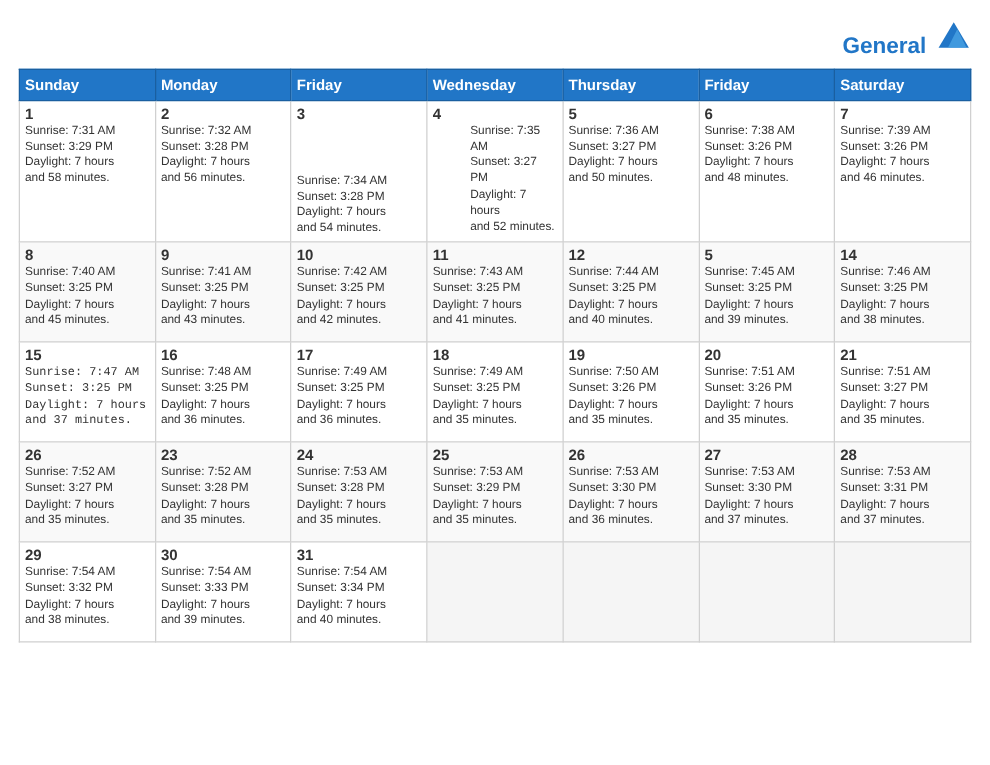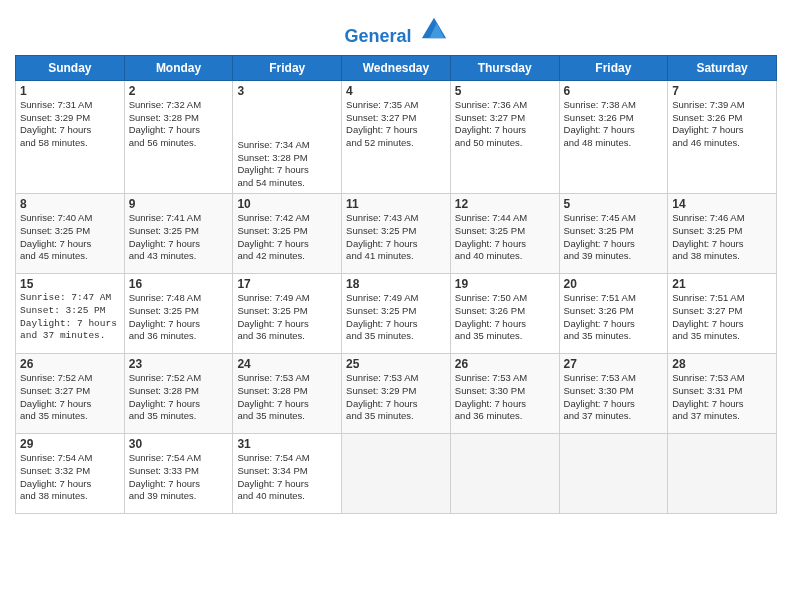--- a/index.html
+++ b/index.html
@@ -10,21 +10,21 @@
       height: 612px;
       overflow: hidden;
     }
     .container {
       width: 792px;
       padding: 10px 15px 10px 15px;
     }
     .header {
       display: flex;
       align-items: flex-start;
-      justify-content: center;
+      justify-content: flex-end;
       margin-bottom: 8px;
     }
     .logo {
       display: flex;
       align-items: center;
       margin-top: 4px;
     }
     .logo-text {
       font-size: 18px;
       font-weight: bold;
@@ -56,21 +56,21 @@
       width: 100%;
       border-collapse: collapse;
       table-layout: fixed;
     }
     th {
       background-color: #2176c7;
       color: #fff;
       font-size: 12px;
       font-weight: bold;
       padding: 5px 4px;
-      text-align: center;
+      text-align: left;
       border: 1px solid #1a5fa0;
     }
     td {
       vertical-align: top;
       border: 1px solid #d0d0d0;
       padding: 3px 4px;
       font-size: 10px;
       color: #333;
       height: 80px;
       background: #fff;
@@ -150,21 +150,21 @@
           </td>
           <td>
             <span class="day-num">3</span>
             <div class="day-info" style="white-space: pre-line; margin-top: 41px;">Sunrise: 7:34 AM
 Sunset: 3:28 PM
 Daylight: 7 hours
 and 54 minutes.</div>
           </td>
           <td>
             <span class="day-num">4</span>
-            <div class="day-info" style="white-space: pre-line;">Sunrise: 7:35 AM
+            <div class="day-info" style="white-space: pre-line; margin-left: 30px;">Sunrise: 7:35 AM
 Sunset: 3:27 PM
 Daylight: 7 hours
 and 52 minutes.</div>
           </td>
           <td>
             <span class="day-num">5</span>
             <div class="day-info" style="white-space: pre-line;">Sunrise: 7:36 AM
 Sunset: 3:27 PM
 Daylight: 7 hours
 and 50 minutes.</div>

